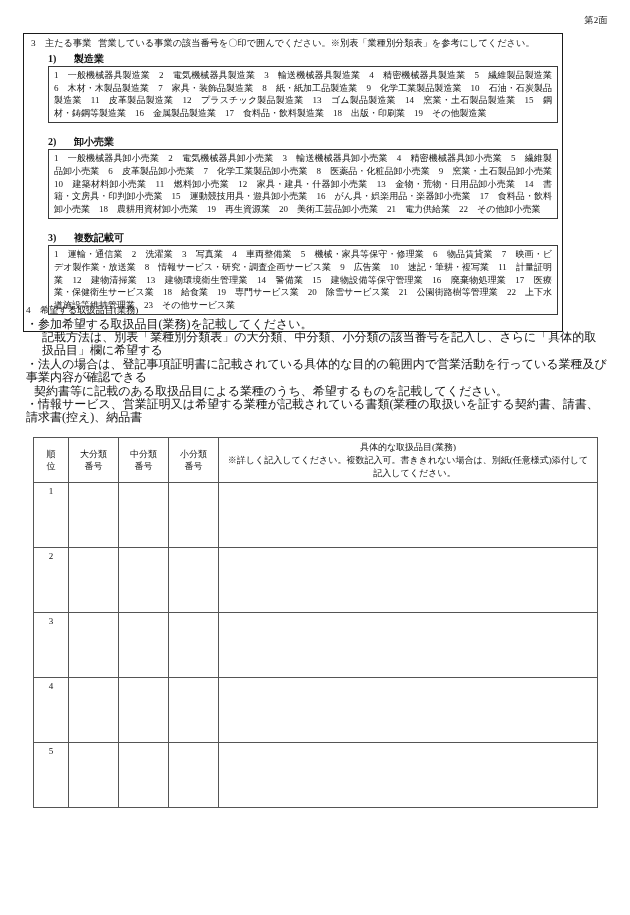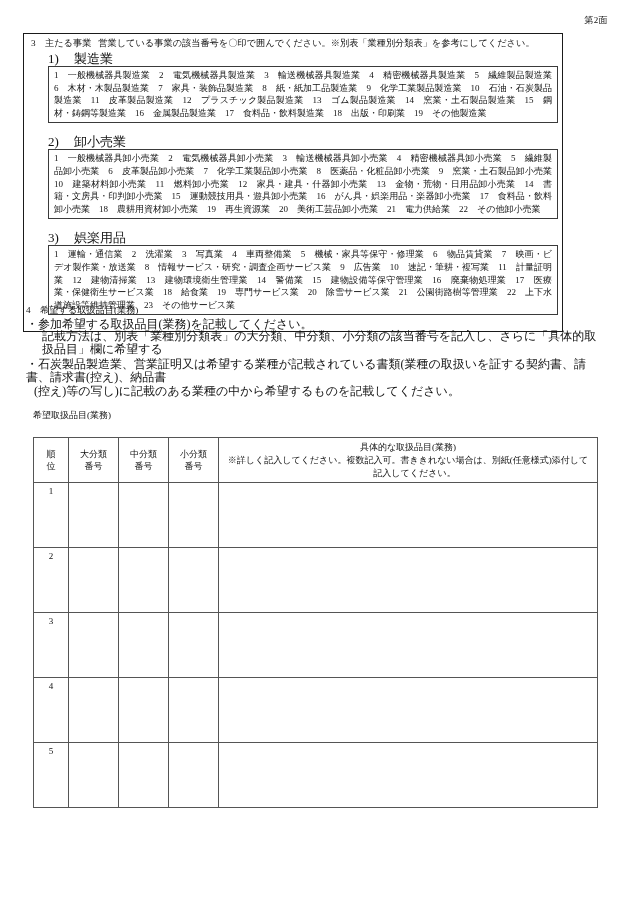--- a/index.html
+++ b/index.html
@@ -48,23 +48,24 @@
     font-size: 9.2px;
     line-height: 13px;
     white-space: nowrap;
     padding-left: 3px;
   }
   .sec3-head .num { display:inline-block; width: 14px; }
 
   .cat-block { margin-top: 2px; }
 
   .cat-title {
-    font-size: 13px;
+    font-size: 10px;
     line-height: 13px;
     padding-left: 20px;
+    font-weight: bold;
   }
   .cat-title .pnum { display:inline-block; width: 26px; }
 
   .cat-box {
     margin: 1px 0 12px 20px;
     border: 1px solid #3a3a3a;
     padding: 2px 5px 3px 5px;
     box-sizing: border-box;
   }
   .cat-line {
@@ -92,21 +93,21 @@
 
   .bullet {
     font-size: 12px;
     line-height: 13.4px;
     padding-left: 3px;
     text-indent: 0;
     margin-top: 0px;
   }
   .bullet .dot { margin-right: 0px; }
   .bullet .cont { display:block; padding-left: 8px; }
-  .bullet .indent2 { display:block; padding-left: 16px; text-indent: 0; font-family: Liberation Mono, monospace; }
+  .bullet .indent2 { display:block; padding-left: 16px; text-indent: 0; }
 
   .tbl-caption {
     font-size: 9px;
     line-height: 13px;
     margin-top: 11px;
     padding-left: 10px;
   }
 
   
   .wish-table {
@@ -170,44 +171,46 @@
     </div>
 
     <div class="cat-block">
       <div class="cat-title"><span class="pnum">2)</span><span>卸小売業</span></div>
       <div class="cat-box">
         <div class="cat-line">1　一般機械器具卸小売業　2　電気機械器具卸小売業　3　輸送機械器具卸小売業　4　精密機械器具卸小売業　5　繊維製品卸小売業　6　皮革製品卸小売業　7　化学工業製品卸小売業　8　医薬品・化粧品卸小売業　9　窯業・土石製品卸小売業　10　建築材料卸小売業　11　燃料卸小売業　12　家具・建具・什器卸小売業　13　金物・荒物・日用品卸小売業　14　書籍・文房具・印判卸小売業　15　運動競技用具・遊具卸小売業　16　がん具・娯楽用品・楽器卸小売業　17　食料品・飲料卸小売業　18　農耕用資材卸小売業　19　再生資源業　20　美術工芸品卸小売業　21　電力供給業　22　その他卸小売業</div>
       </div>
     </div>
 
     <div class="cat-block">
-      <div class="cat-title"><span class="pnum">3)</span><span>娯楽用品</span></div>
+      <div class="cat-title"><span class="pnum">3)</span><span>複数記載可</span></div>
       <div class="cat-box">
         <div class="cat-line">1　運輸・通信業　2　洗濯業　3　写真業　4　車両整備業　5　機械・家具等保守・修理業　6　物品賃貸業　7　映画・ビデオ製作業・放送業　8　情報サービス・研究・調査企画サービス業　9　広告業　10　速記・筆耕・複写業　11　計量証明業　12　建物清掃業　13　建物環境衛生管理業　14　警備業　15　建物設備等保守管理業　16　廃棄物処理業　17　医療業・保健衛生サービス業　18　給食業　19　専門サービス業　20　除雪サービス業　21　公園街路樹等管理業　22　上下水道施設等維持管理業　23　その他サービス業</div>
       </div>
     </div>
 
   </div>
 
   <div class="sec4">
 
     <div class="sec4-head"><span class="num">4</span><span>希望する取扱品目(業務)</span></div>
 
     <div class="bullet">
       <span class="dot">・</span><span>参加希望する取扱品目(業務)を記載してください。</span>
       <span class="indent2">記載方法は、別表「業種別分類表」の大分類、中分類、小分類の該当番号を記入し、さらに「具体的取扱品目」欄に希望する</span>
     </div>
 
-
     <div class="bullet">
-      <span class="dot">・</span><span>石炭製品製造業、営業証明又は希望する業種が記載されている書類(業種の取扱いを証する契約書、請書、請求書(控え)、納品書</span>
-      <span class="cont">(控え)等の写し)に記載のある業種の中から希望するものを記載してください。</span>
-    </div>
-
-    <div class="tbl-caption">希望取扱品目(業務)</div>
+      <span class="dot">・</span><span>法人の場合は、登記事項証明書に記載されている具体的な目的の範囲内で営業活動を行っている業種及び事業内容が確認できる</span>
+      <span class="cont">契約書等に記載のある取扱品目による業種のうち、希望するものを記載してください。</span>
+    </div>
+
+    <div class="bullet">
+      <span class="dot">・</span><span>情報サービス、営業証明又は希望する業種が記載されている書類(業種の取扱いを証する契約書、請書、請求書(控え)、納品書</span>
+    </div>
+
   </div>
 
   <table class="wish-table">
     <thead>
       <tr>
         <th class="c-rank">
           <span class="hdr-stack">
             <span>順</span>
             <span>位</span>
           </span>

